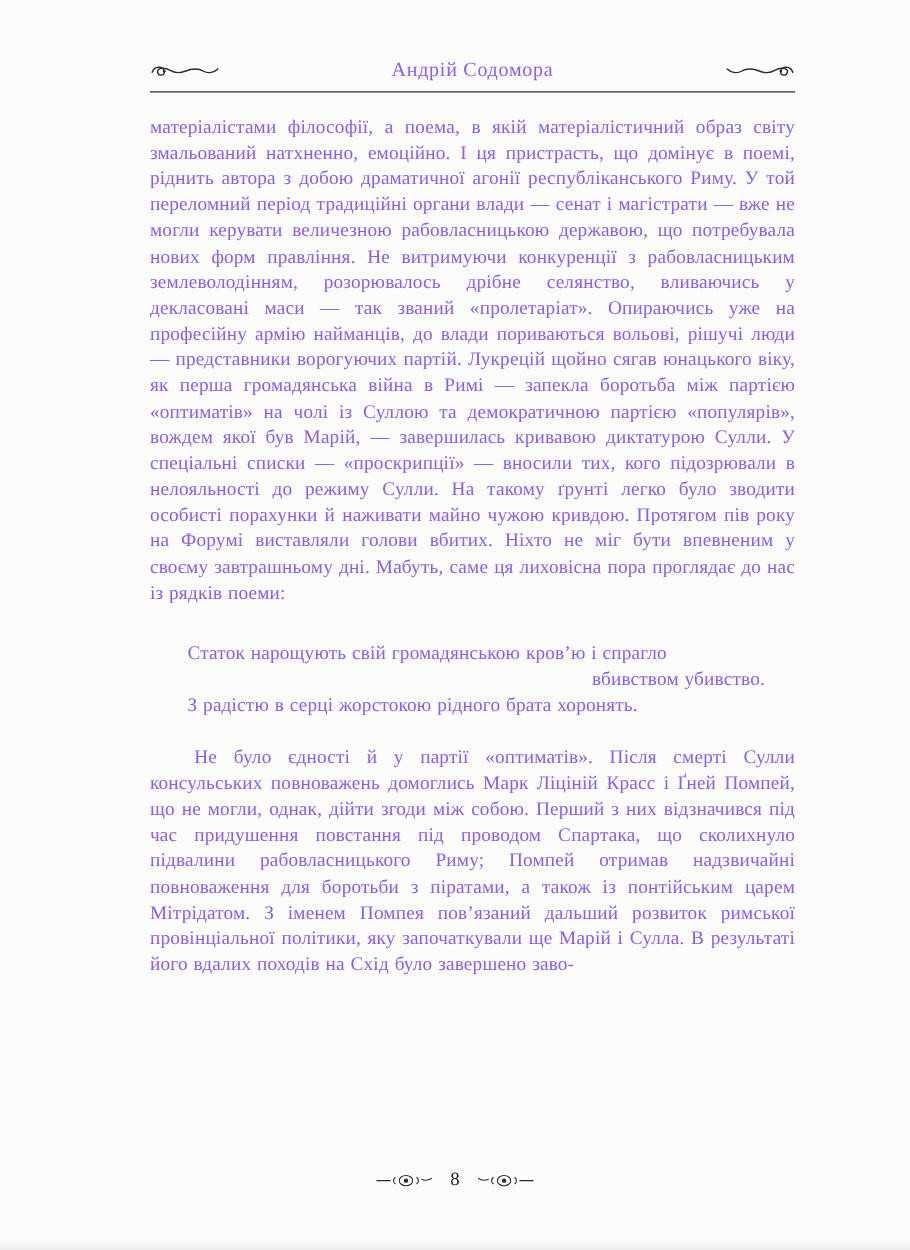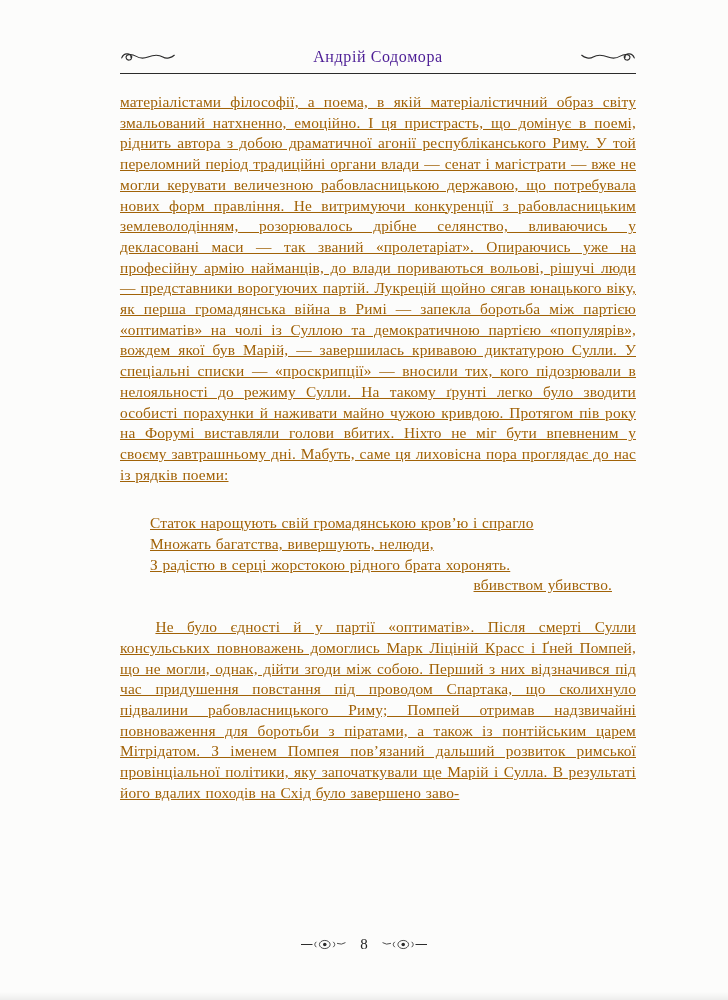--- a/index.html
+++ b/index.html
@@ -20,38 +20,37 @@
   
   .running-head {
     display: flex;
     align-items: center;
     justify-content: space-between;
     height: 22px;
   }
   .running-head .author {
     font-size: 16px;
     letter-spacing: 0.6px;
-    color: #4c1d95;
+    color: #8b5cf6;
   }
   .orn svg { display: block; }
   .orn.mirror svg { transform: scaleX(-1); }
   .header-rule {
     border: none;
     border-top: 1.6px solid #2b2b2b;
     margin-top: 5px;
     margin-bottom: 18px;
   }
   
   .body-text {
     font-size: 15.4px;
     line-height: 20.7px;
     letter-spacing: 0.15px;
     word-spacing: 0.6px;
-    color: #a16207;
-    text-decoration: underline;
+    color: #8b5cf6;
   }
   .para { text-align: justify; }
   .para.no-indent { text-indent: 0; }
   .para.indent { text-indent: 2.3em; }
   .verse {
     margin: 28px 24px 21px 30px;
   }
   .verse-line { text-align: left; }
   .verse-line.right { text-align: right; }
   
@@ -96,23 +95,22 @@
     </span>
   </header>
 
   <hr class="header-rule">
 
   <main class="body-text">
     <p class="para no-indent">матеріалістами філософії, а поема, в якій матеріалістичний образ світу змальований натхненно, емоційно. І ця пристрасть, що домінує в поемі, ріднить автора з добою драматичної агонії республіканського Риму. У той переломний період традиційні органи влади — сенат і магістрати — вже не могли керувати величезною рабовласницькою державою, що потребувала нових форм правління. Не витримуючи конкуренції з рабовласницьким землеволодінням, розорювалось дрібне селянство, вливаючись у декласовані маси — так званий «пролетаріат». Опираючись уже на професійну армію найманців, до влади пориваються вольові, рішучі люди — представники ворогуючих партій. Лукрецій щойно сягав юнацького віку, як перша громадянська війна в Римі — запекла боротьба між партією «оптиматів» на чолі із Суллою та демократичною партією «популярів», вождем якої був Марій, — завершилась кривавою диктатурою Сулли. У спеціальні списки — «проскрипції» — вносили тих, кого підозрювали в нелояльності до режиму Сулли. На такому ґрунті легко було зводити особисті порахунки й наживати майно чужою кривдою. Протягом пів року на Форумі виставляли голови вбитих. Ніхто не міг бути впевненим у своєму завтрашньому дні. Мабуть, саме ця лиховісна пора проглядає до нас із рядків поеми:</p>
 
     <div class="verse">
       <div class="verse-line">Статок нарощують свій громадянською кров’ю і спрагло</div>
-      <div class="verse-line">Множать багатства, вивершують, нелюди,</div>
+      <div class="verse-line right">вбивством убивство.</div>
       <div class="verse-line">З радістю в серці жорстокою рідного брата хоронять.</div>
-      <div class="verse-line right">вбивством убивство.</div>
     </div>
 
     <p class="para indent">Не було єдності й у партії «оптиматів». Після смерті Сулли консульських повноважень домоглись Марк Ліціній Красс і Ґней Помпей, що не могли, однак, дійти згоди між собою. Перший з них відзначився під час придушення повстання під проводом Спартака, що сколихнуло підвалини рабовласницького Риму; Помпей отримав надзвичайні повноваження для боротьби з піратами, а також із понтійським царем Мітрідатом. З іменем Помпея пов’язаний дальший розвиток римської провінціальної політики, яку започаткували ще Марій і Сулла. В результаті його вдалих походів на Схід було завершено заво-</p>
   </main>
 
   <footer class="page-footer">
     <span class="orn">
       <svg viewBox="0 0 60 14" width="46" height="11">
         <line x1="0" y1="7" x2="15" y2="7" stroke="#2b2b2b" stroke-width="1.3"></line>
         <path d="M20 3.5 q-4 3.5 0 7" fill="none" stroke="#2b2b2b" stroke-width="1.1"></path>

